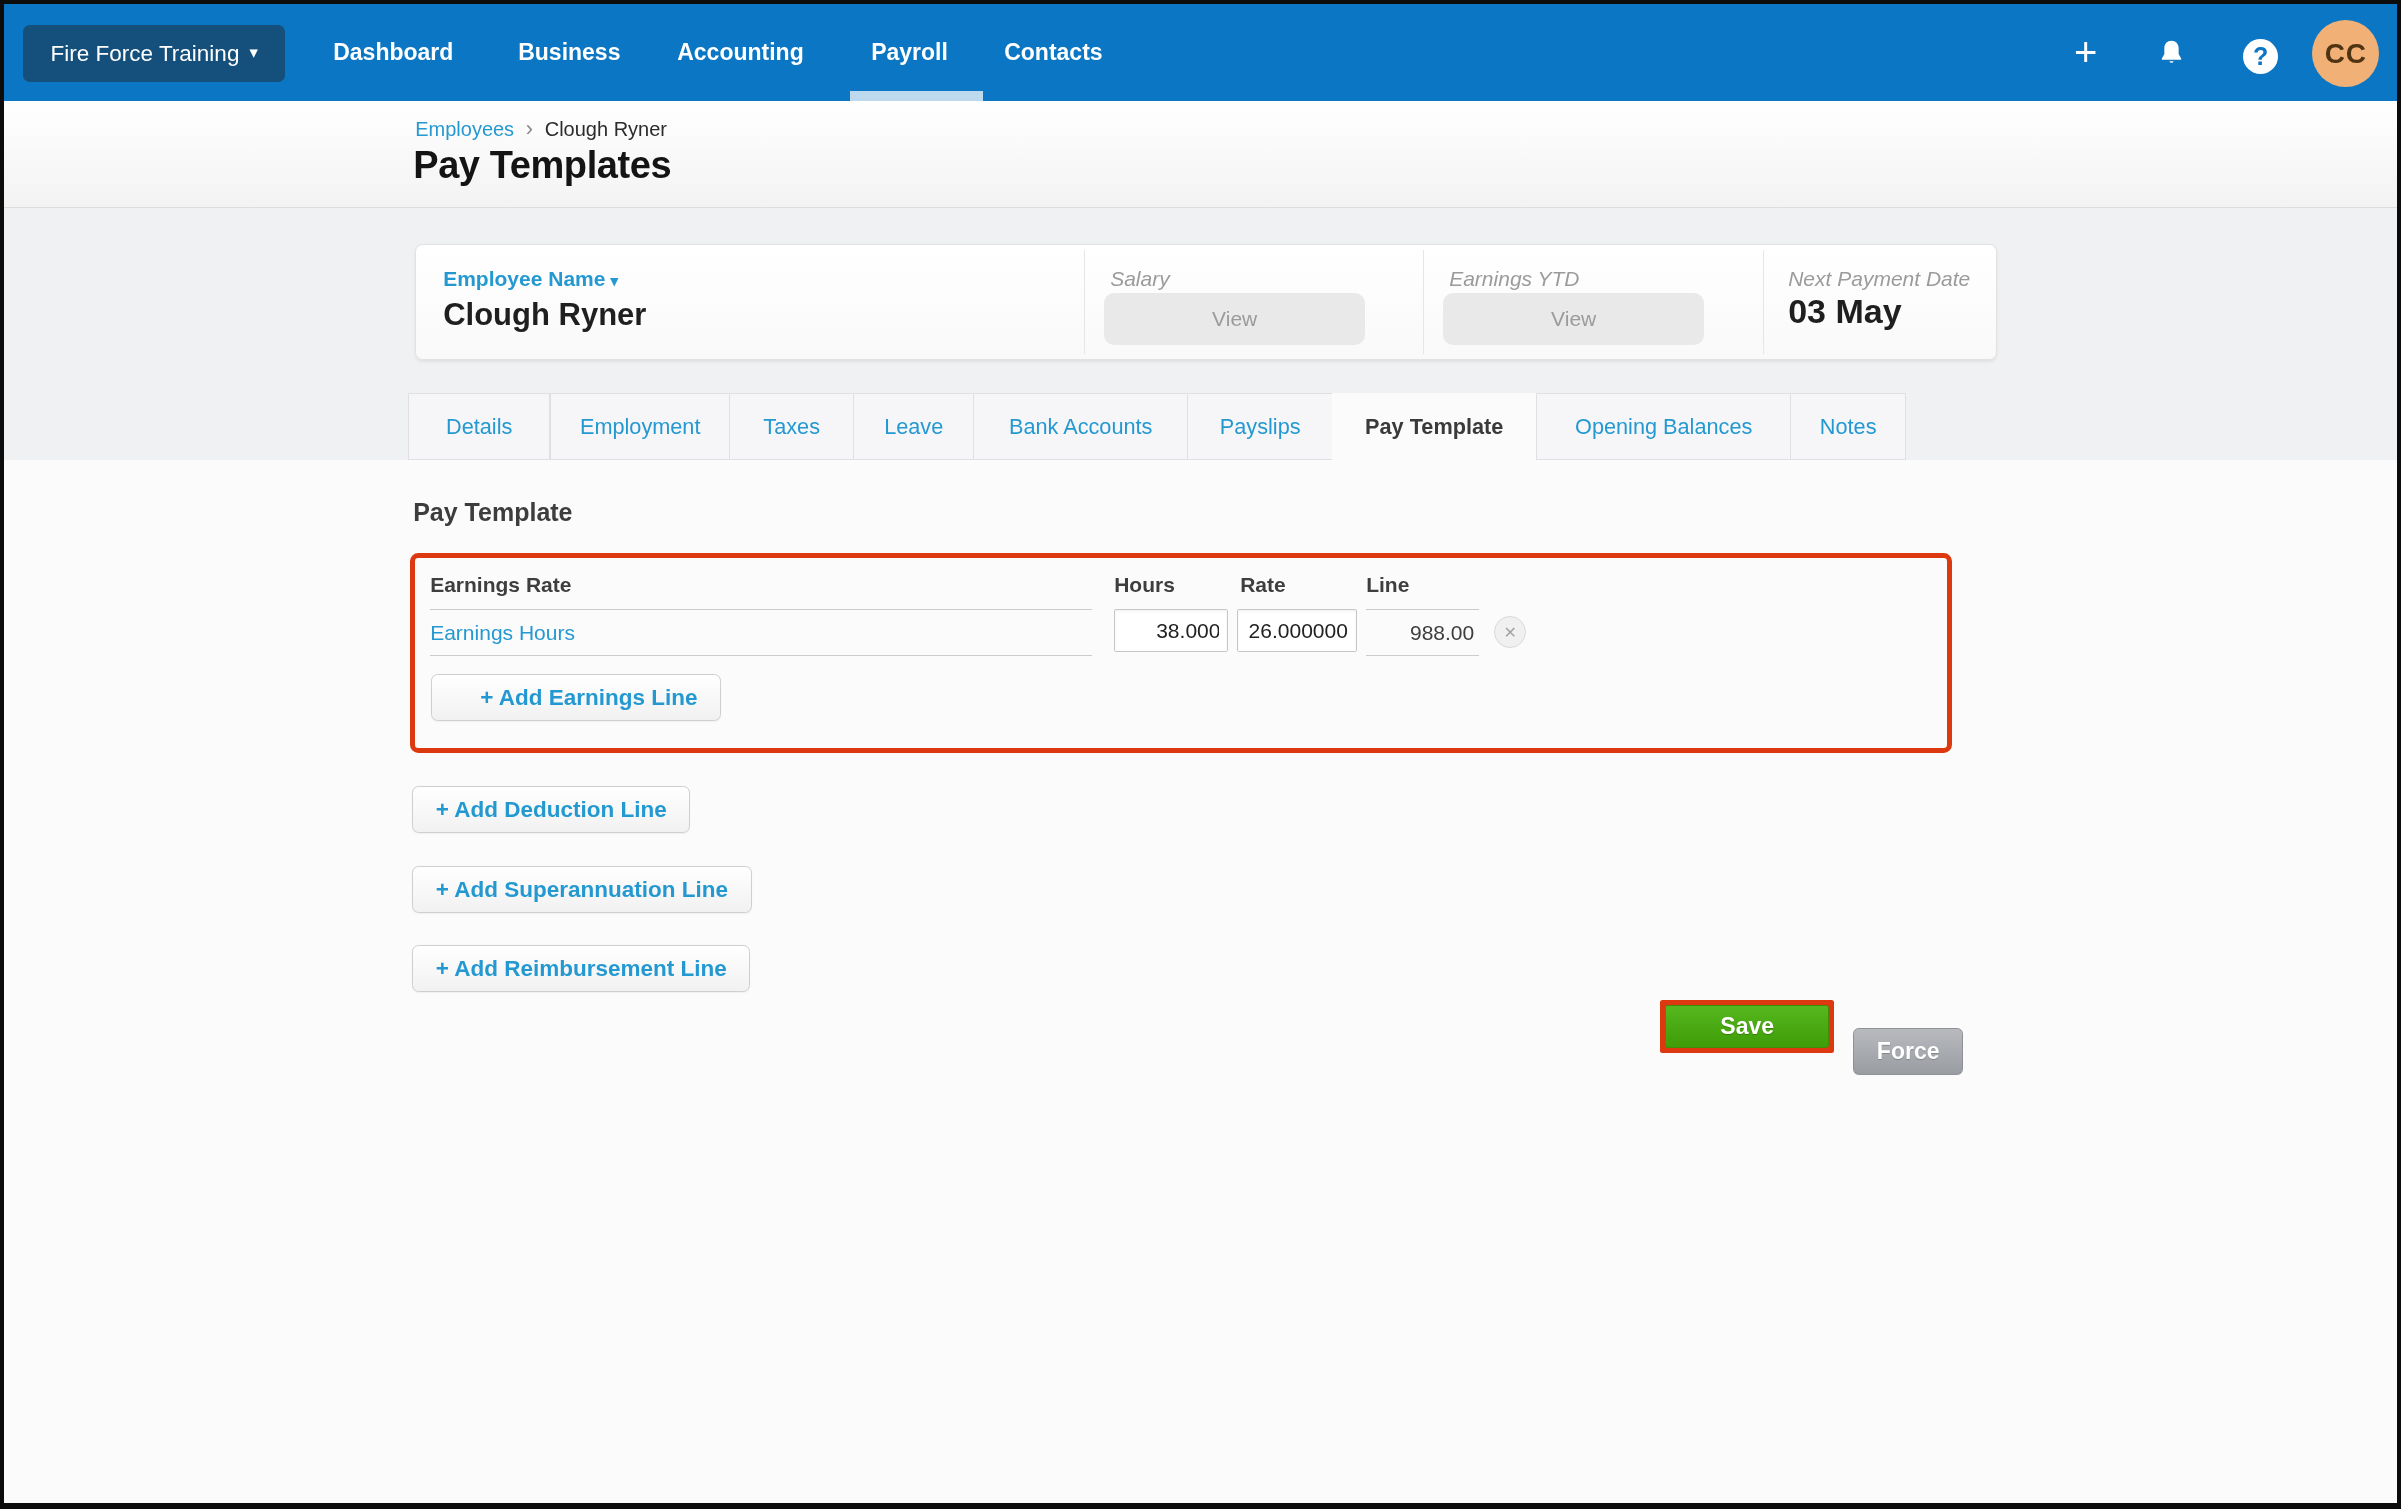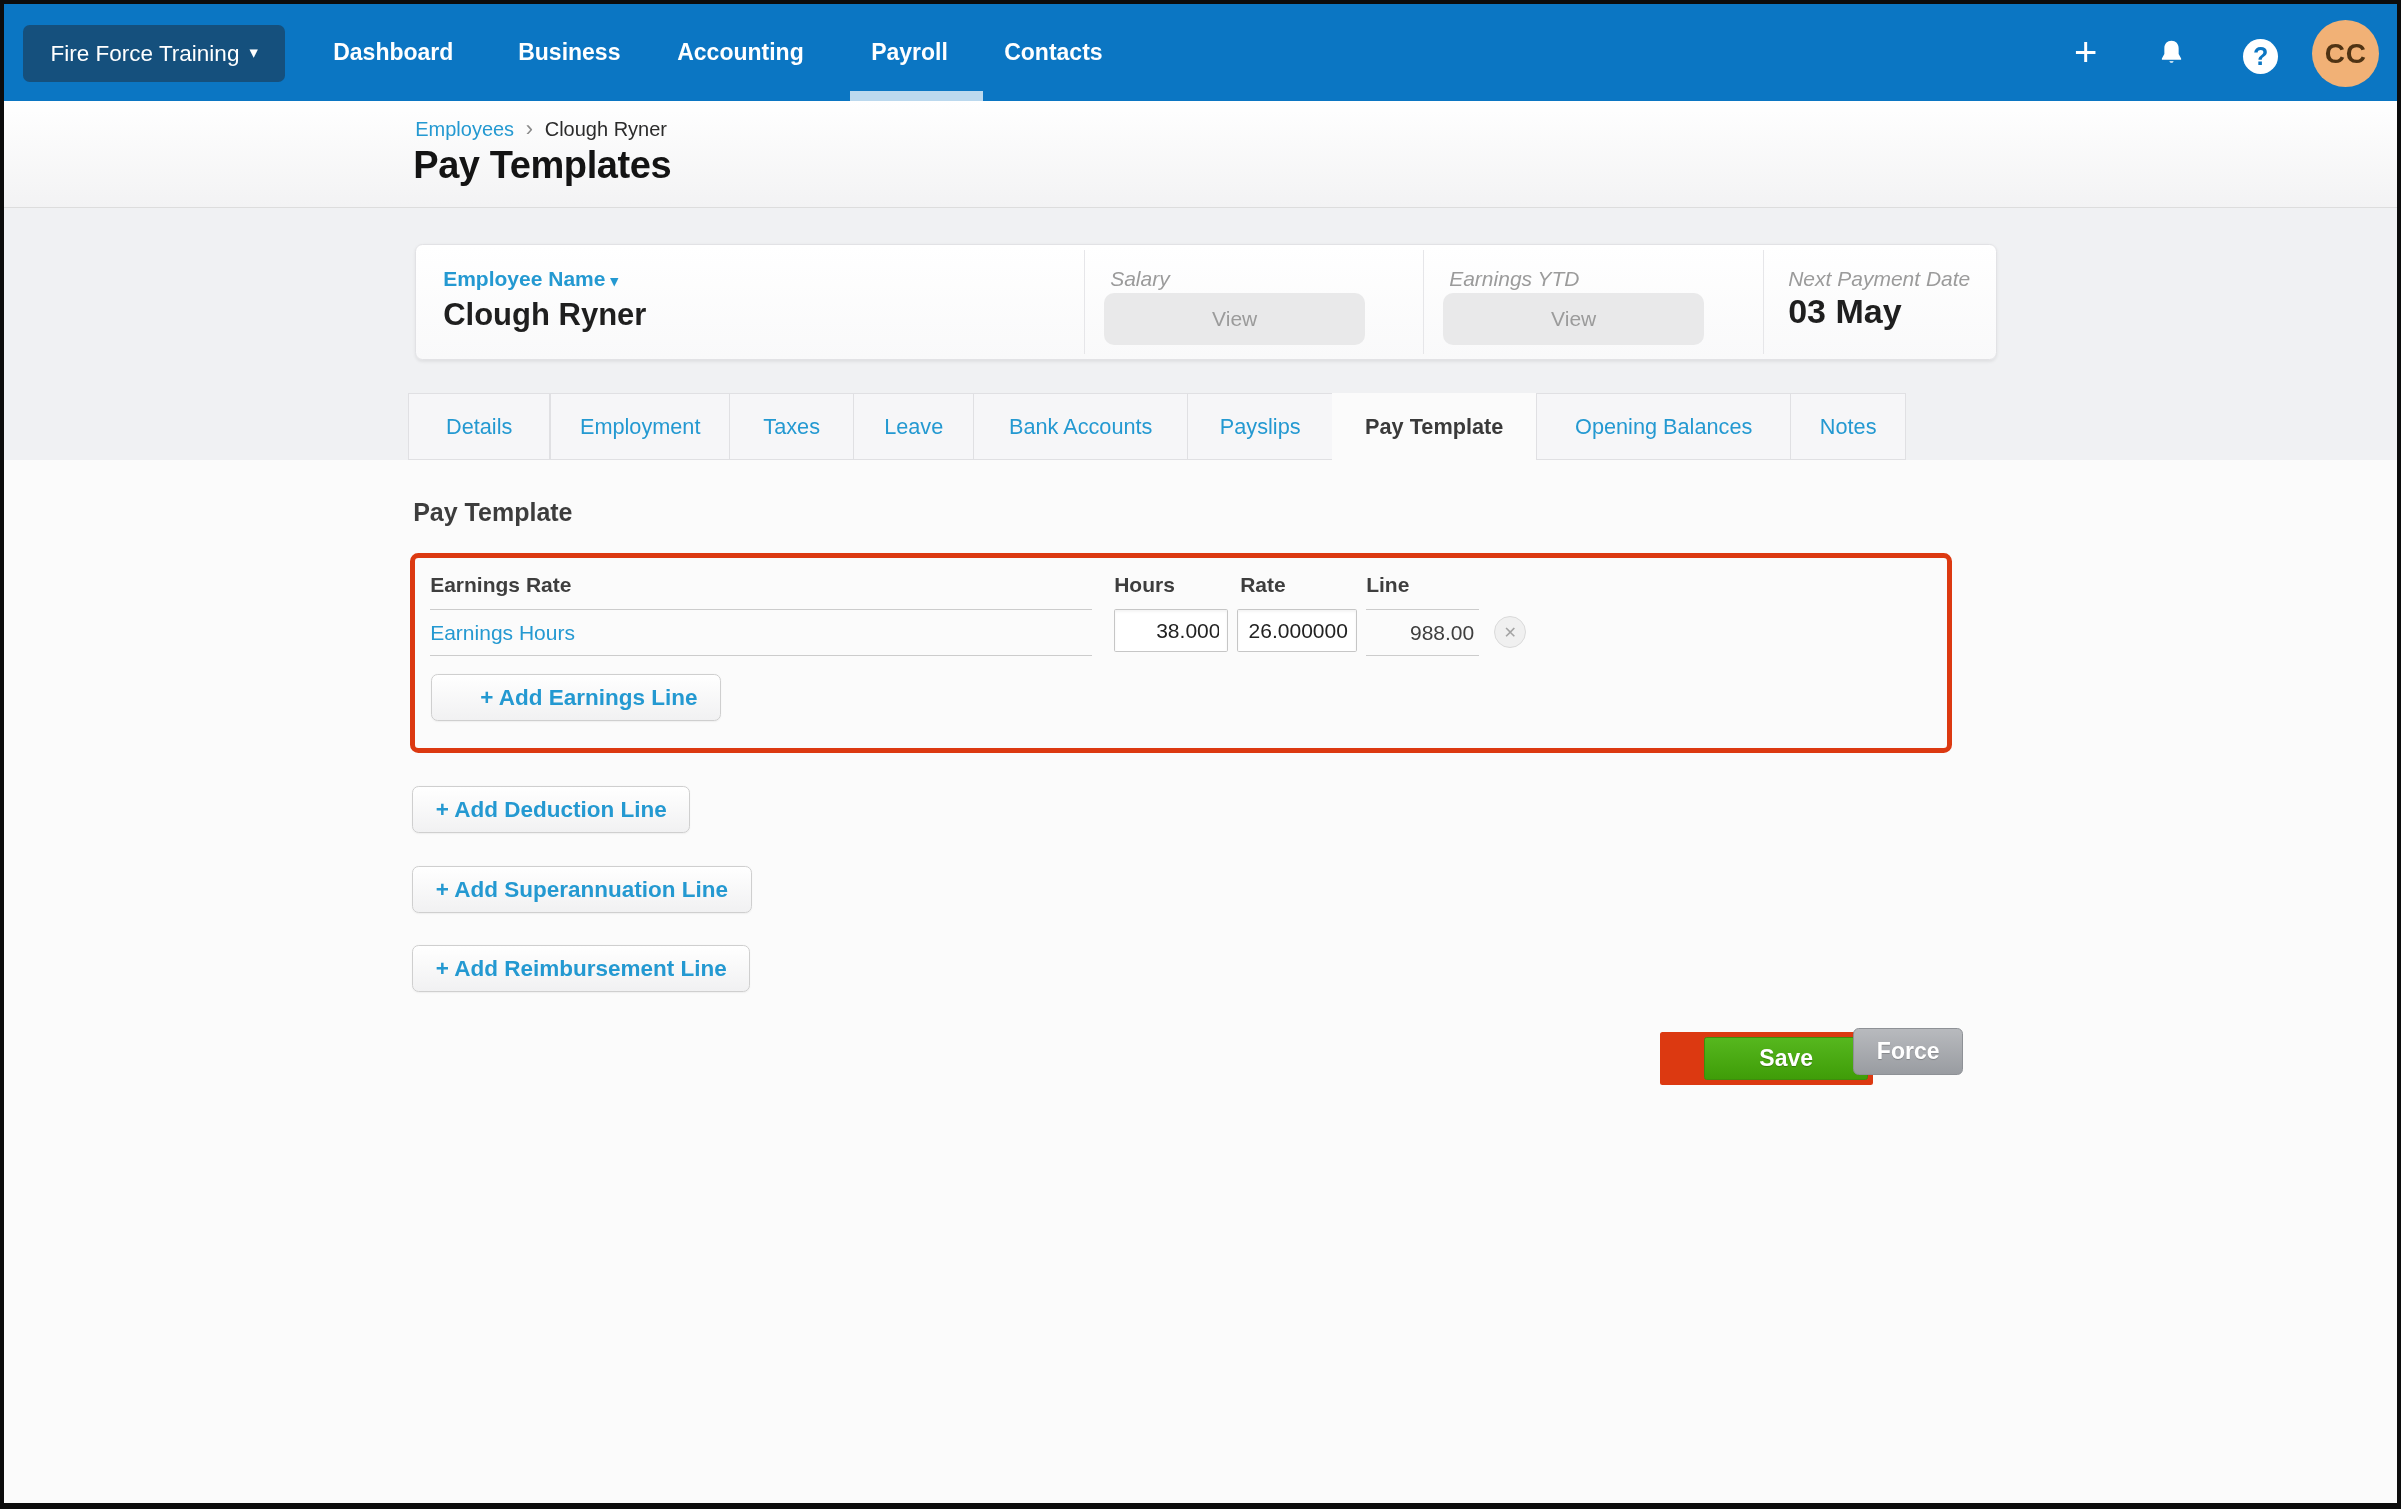--- a/index.html
+++ b/index.html
@@ -125,23 +125,22 @@
     position:absolute; height:47px; padding:0 22.5px;
     background:linear-gradient(#ffffff,#f1f1f2); border:0.8px solid #cfcfcf; border-radius:6.7px;
     color:#2499d1; font-size:22.5px; font-weight:bold; cursor:pointer;
     box-shadow:0 0.8px 1.7px rgba(0,0,0,0.05);
   }
   .add-earnings{ left:427px; top:213px;padding-left:48px; }
   .add-deduction{ left:408px; top:325px; }
   .add-super{ left:408px; top:405px; }
   .add-reimb{ left:408px; top:484px; }
   .save-wrap{
-    position:absolute; left:1656px; top:571px; border:5.8px solid #dc3911; border-radius:2.5px;
+    position:absolute; left:1656px; top:539px; border:5.8px solid #dc3911; border-radius:2.5px;
     background:#dc3911;
-    padding-left:39px;
   }
   .save-btn{
     display:block; width:164px; height:43px;
     background:linear-gradient(#56b71e,#3f9d08); border:0.8px solid #3f8d0b; border-radius:2.5px;
     color:#fff; font-size:23px; font-weight:bold; cursor:pointer;
     text-shadow:0 0.8px 0.8px rgba(0,0,0,0.25);
   }
   .cancel-btn{
     position:absolute; left:1849px; top:567px; width:110px; height:47px;
     background:linear-gradient(#b8babe,#999ca1); border:0.8px solid #8e9196; border-radius:5.8px;

